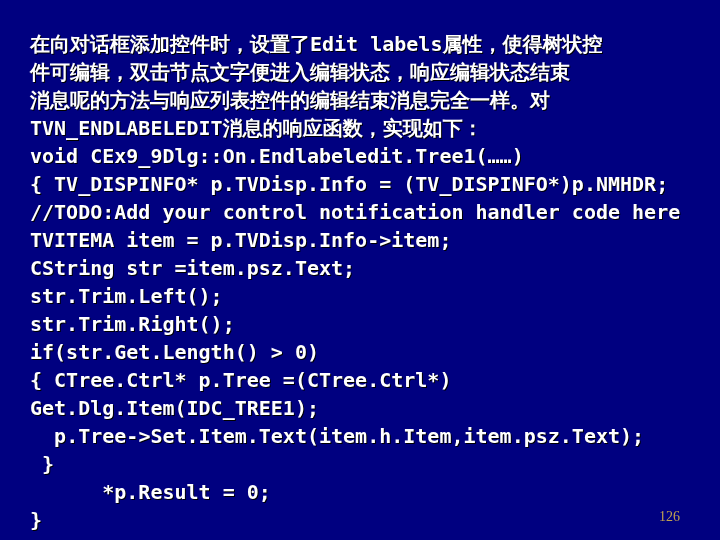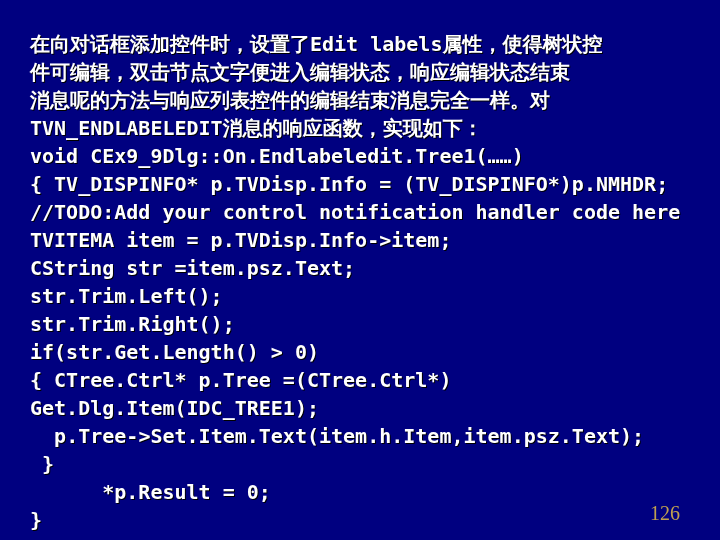--- a/index.html
+++ b/index.html
@@ -19,21 +19,21 @@
     line-height: 1.4;
     white-space: pre-wrap;
     text-shadow: 1px 1px 0 #000;
     margin-top: 20px;
   }
   .page-num {
     position: absolute;
     bottom: 15px;
     right: 40px;
     color: #c0a050;
-    font-size: 20px;
+    font-size: 14px;
     font-family: serif;
   }
 </style>
 </head>
 <body>
 
 <div class="content"><span>在向对话框添加控件时，设置了Edit labels属性，使得树状控</span>
 <span>件可编辑，双击节点文字便进入编辑状态，响应编辑状态结束</span>
 <span>消息呢的方法与响应列表控件的编辑结束消息完全一样。对</span>
 <span>TVN_ENDLABELEDIT消息的响应函数，实现如下：</span>

